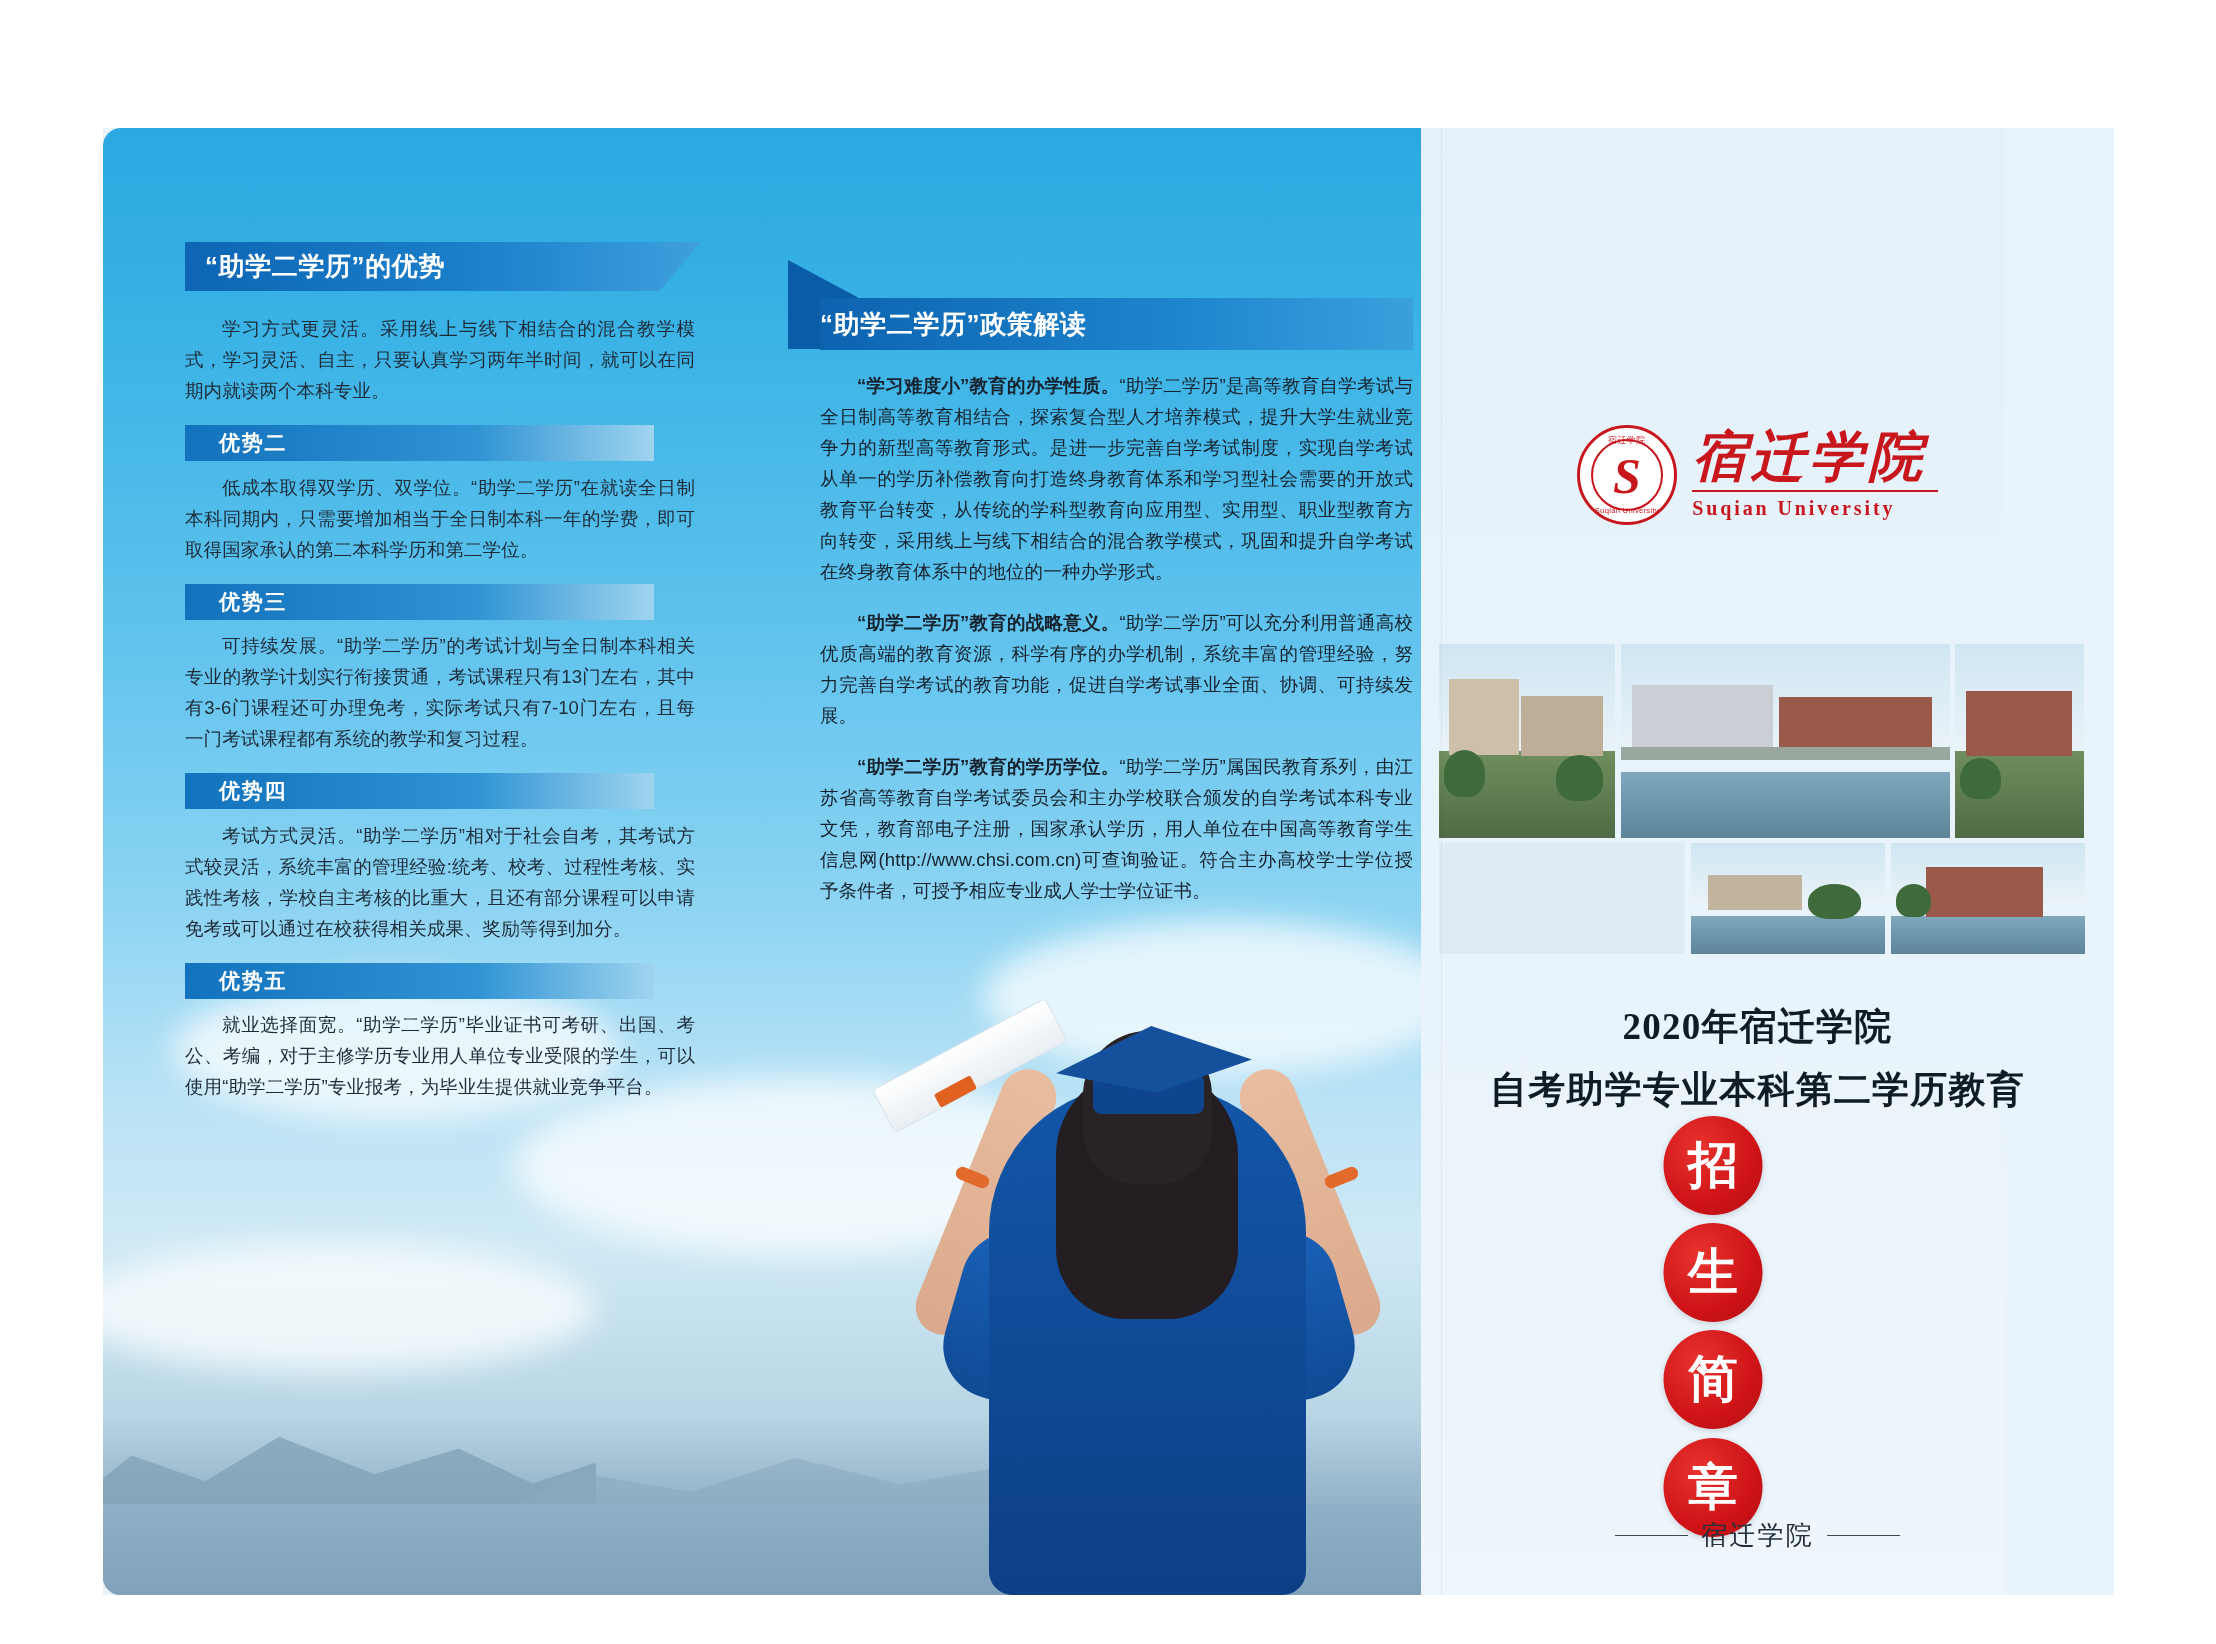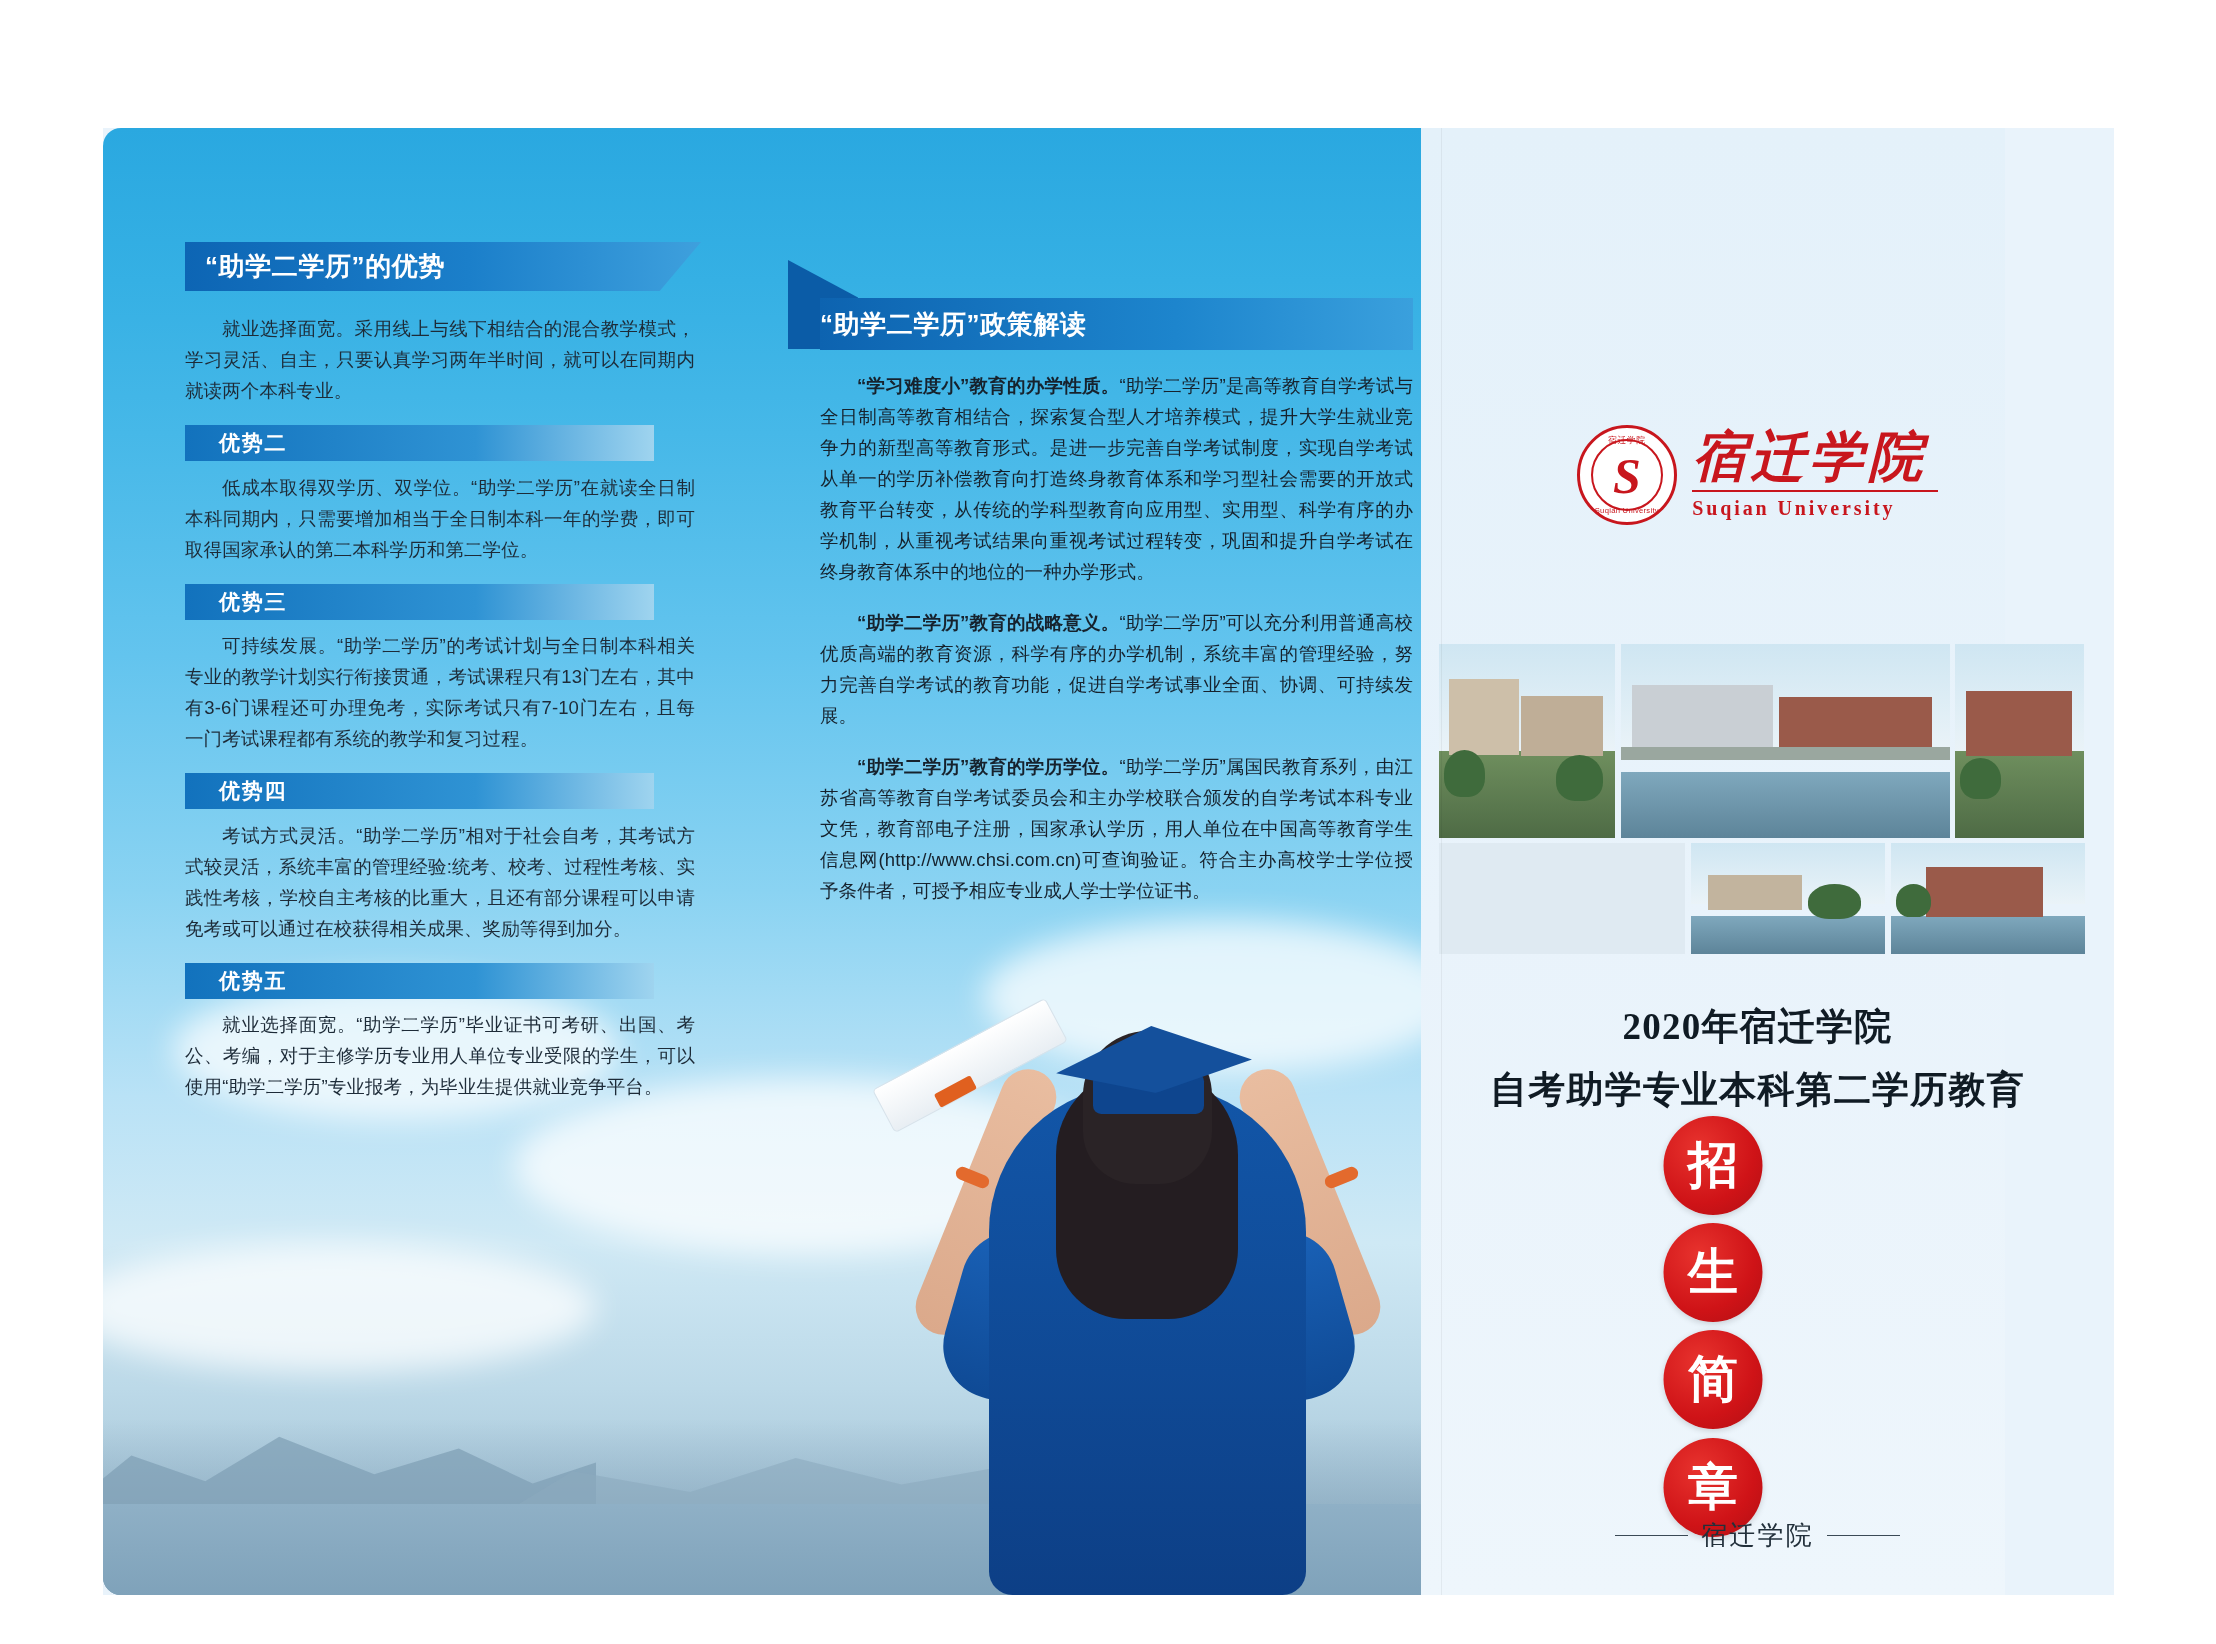--- a/index.html
+++ b/index.html
@@ -529,21 +529,21 @@
       <div id="diploma"></div>
       <div id="diploma-ribbon"></div>
     </div>
 
     <div id="left-col">
       <div class="section-title-wrap">
         <div class="section-title">“助学二学历”的优势</div>
       </div>
 
       <div>
-        <div class="body-text">就业选择面宽。采用线上与线下相结合的混合教学模式，学习灵活、自主，只要认真学习两年半时间，就可以在同期内就读两个本科专业。</div>
+        <div class="body-text">学习方式更灵活。采用线上与线下相结合的混合教学模式，学习灵活、自主，只要认真学习两年半时间，就可以在同期内就读两个本科专业。</div>
       </div>
 
       <div>
         <div class="sub-head">优势二</div>
         <div class="body-text">低成本取得双学历、双学位。“助学二学历”在就读全日制本科同期内，只需要增加相当于全日制本科一年的学费，即可取得国家承认的第二本科学历和第二学位。</div>
       </div>
 
       <div>
         <div class="sub-head">优势三</div>
         <div class="body-text">可持续发展。“助学二学历”的考试计划与全日制本科相关专业的教学计划实行衔接贯通，考试课程只有13门左右，其中有3-6门课程还可办理免考，实际考试只有7-10门左右，且每一门考试课程都有系统的教学和复习过程。</div>
@@ -559,21 +559,21 @@
         <div class="body-text">就业选择面宽。“助学二学历”毕业证书可考研、出国、考公、考编，对于主修学历专业用人单位专业受限的学生，可以使用“助学二学历”专业报考，为毕业生提供就业竞争平台。</div>
       </div>
     </div>
 
     <div id="mid-col">
       <div id="mid-title-wrap">
         <div id="mid-title-tab"></div>
         <div id="mid-title">“助学二学历”政策解读</div>
       </div>
 
-      <p class="mid-para"><b>“学习难度小”教育的办学性质。</b><span>“助学二学历”是高等教育自学考试与全日制高等教育相结合，探索复合型人才培养模式，提升大学生就业竞争力的新型高等教育形式。是进一步完善自学考试制度，实现自学考试从单一的学历补偿教育向打造终身教育体系和学习型社会需要的开放式教育平台转变，从传统的学科型教育向应用型、实用型、科学有序的办学机制，从重视考试结果向重视考试过程转变，巩固和提升自学考试在终身教育体系中的地位的一种办学形式。</span></p>
+      <p class="mid-para"><b>“学习难度小”教育的办学性质。</b><span>“助学二学历”是高等教育自学考试与全日制高等教育相结合，探索复合型人才培养模式，提升大学生就业竞争力的新型高等教育形式。是进一步完善自学考试制度，实现自学考试从单一的学历补偿教育向打造终身教育体系和学习型社会需要的开放式教育平台转变，从传统的学科型教育向应用型、实用型、职业型教育方向转变，采用线上与线下相结合的混合教学模式，巩固和提升自学考试在终身教育体系中的地位的一种办学形式。</span></p>
 
       <p class="mid-para"><b>“助学二学历”教育的战略意义。</b><span>“助学二学历”可以充分利用普通高校优质高端的教育资源，科学有序的办学机制，系统丰富的管理经验，努力完善自学考试的教育功能，促进自学考试事业全面、协调、可持续发展。</span></p>
 
       <p class="mid-para"><b>“助学二学历”教育的学历学位。</b><span>“助学二学历”属国民教育系列，由江苏省高等教育自学考试委员会和主办学校联合颁发的自学考试本科专业文凭，教育部电子注册，国家承认学历，用人单位在中国高等教育学生信息网(http://www.chsi.com.cn)可查询验证。符合主办高校学士学位授予条件者，可授予相应专业成人学士学位证书。</span></p>
     </div>
   </div>
 
   <div id="right-panel">
 
     <div id="logo-row">

